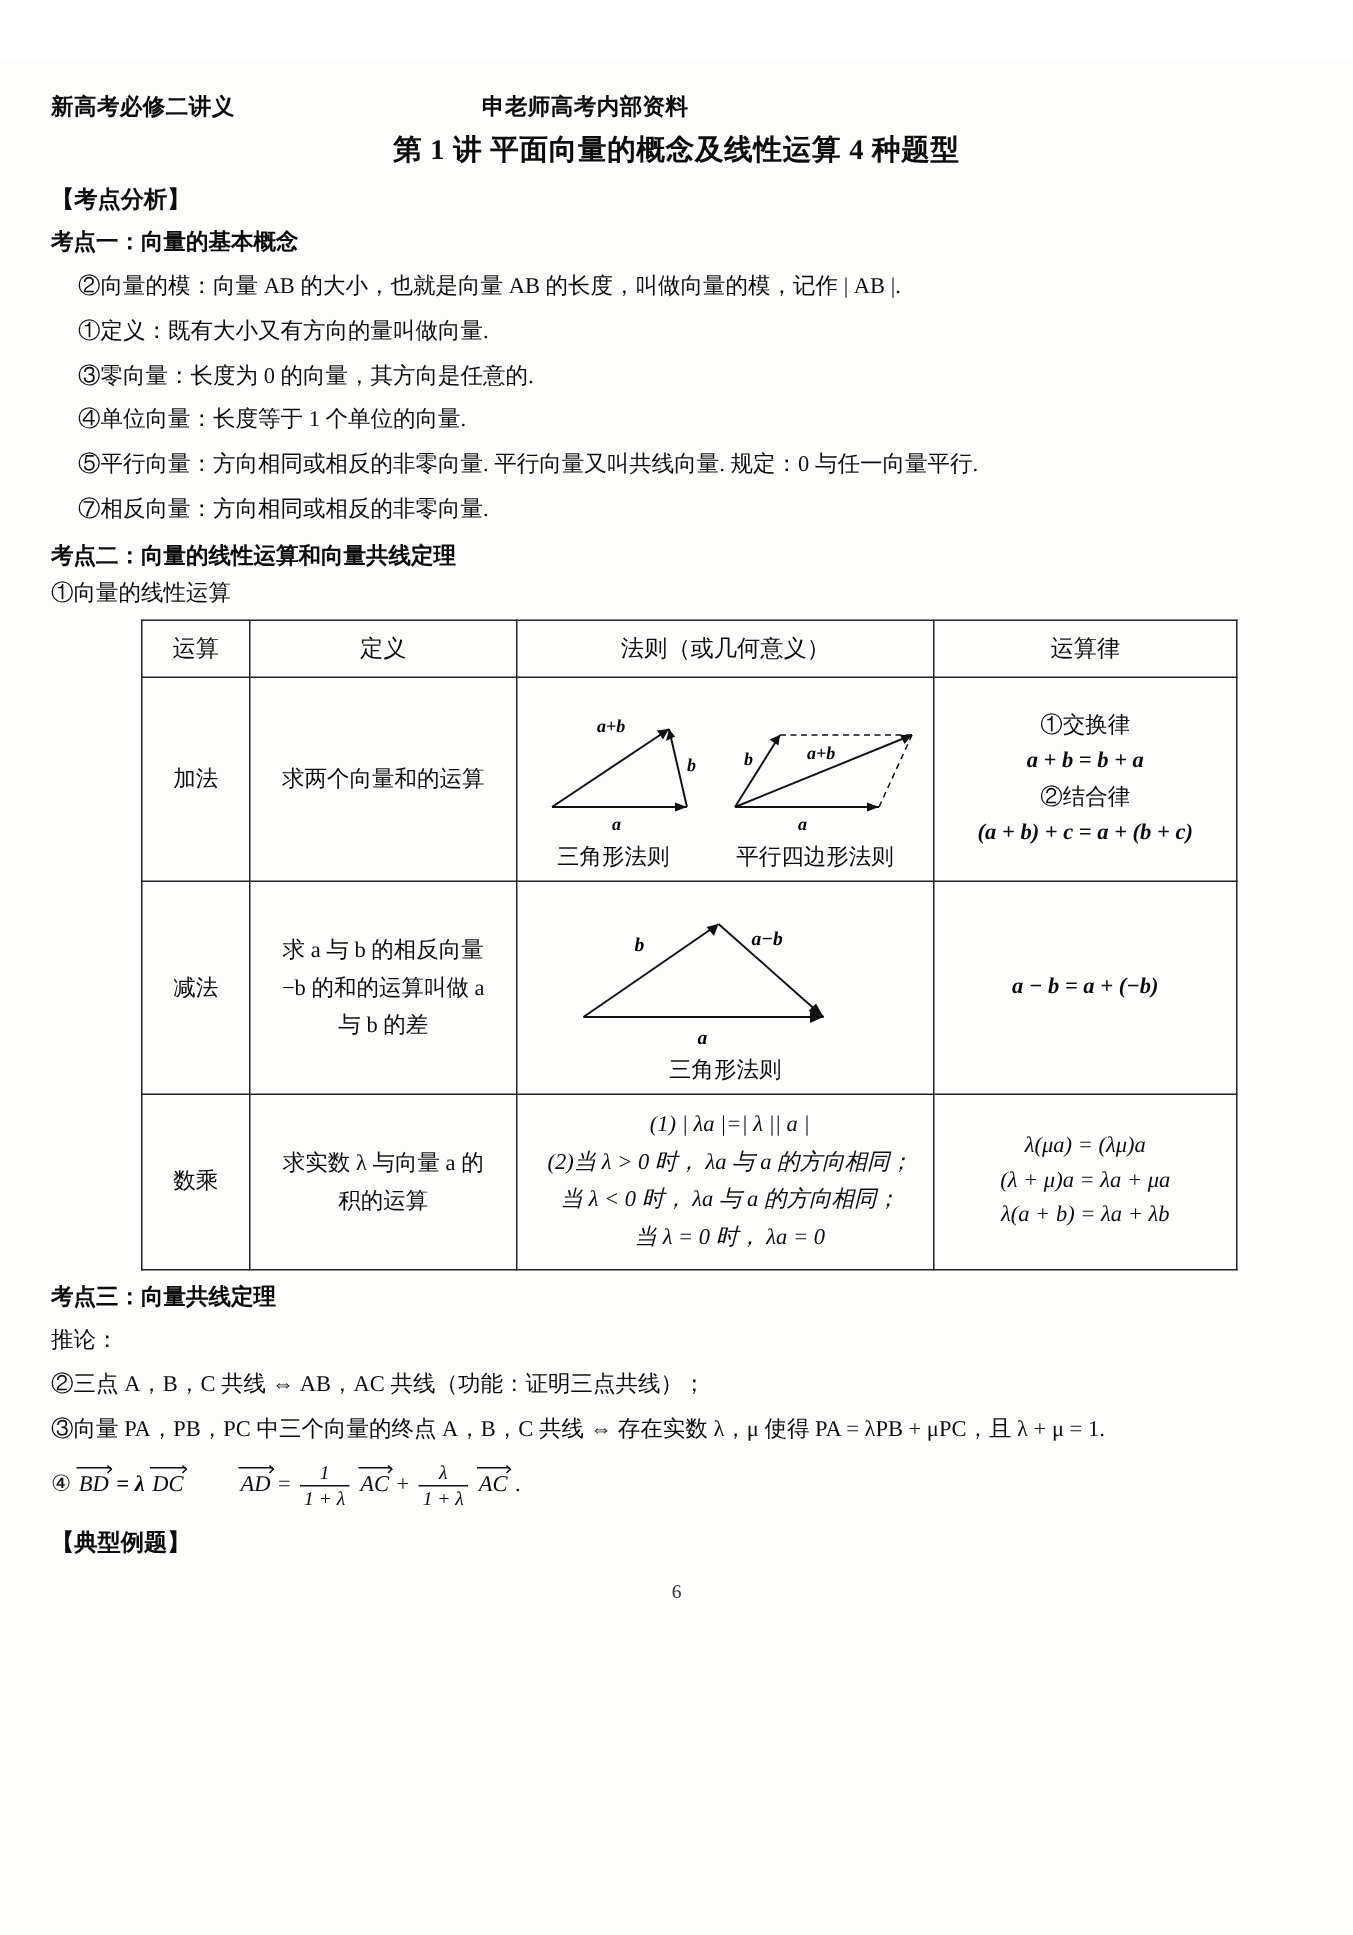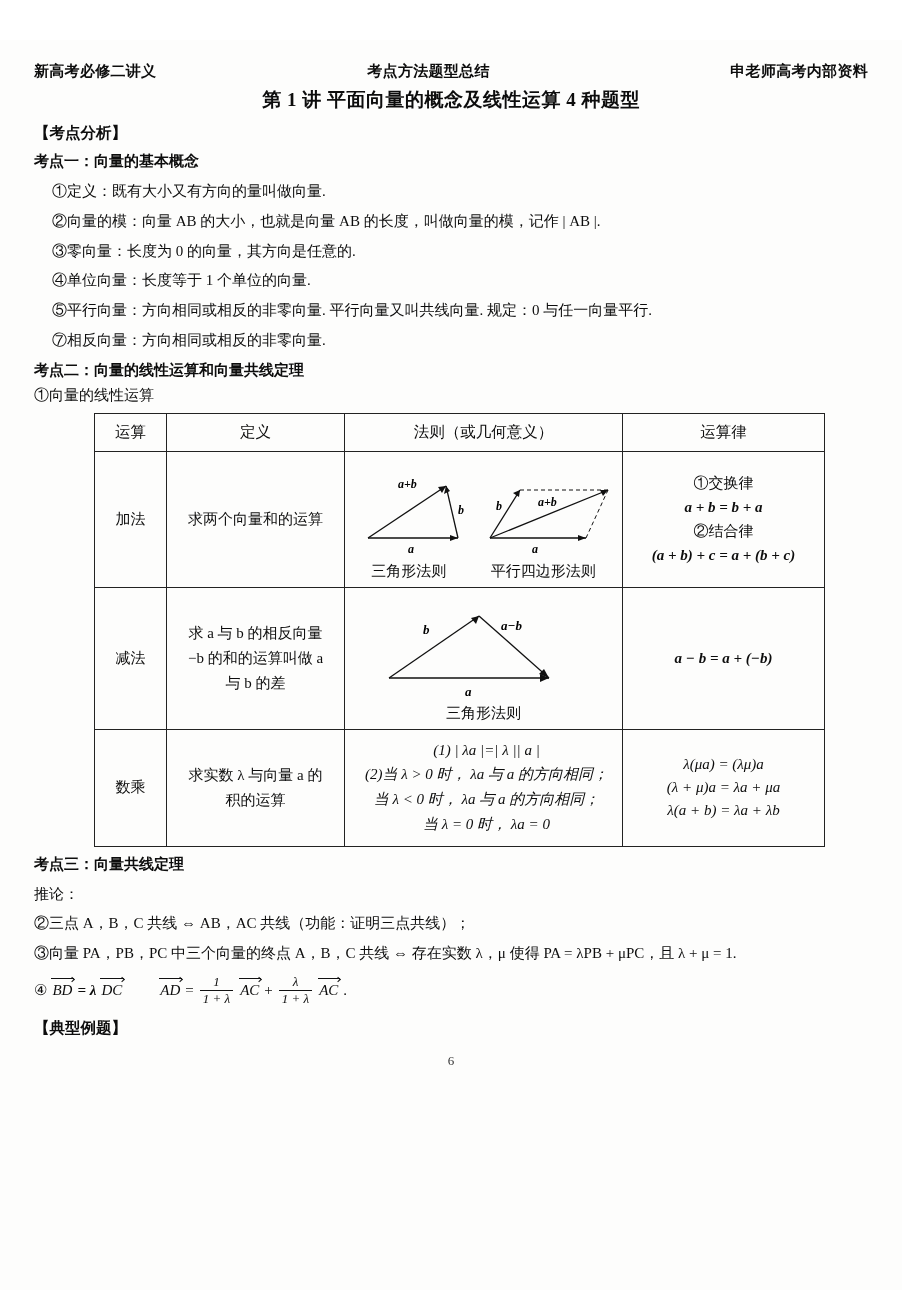--- a/index.html
+++ b/index.html
@@ -115,31 +115,30 @@
   }
   .fig { display:block; margin:0 auto; }
 </style>
 </head>
 <body>
 
 <div class="page">
 
   <div class="hdr">
     <div class="left">新高考必修二讲义</div>
-    <div class="mid">考点方法题型总结</div>
     <div class="right">申老师高考内部资料</div>
   </div>
 
   <div class="title">第 1 讲  平面向量的概念及线性运算 4 种题型</div>
 
   <div class="sec-head">【考点分析】</div>
   <div class="kp">考点一：向量的基本概念</div>
 
+  <div class="item">②向量的模：向量 AB 的大小，也就是向量 AB 的长度，叫做向量的模，记作 | AB |.</div>
   <div class="item">①定义：既有大小又有方向的量叫做向量.</div>
-  <div class="item">②向量的模：向量 AB 的大小，也就是向量 AB 的长度，叫做向量的模，记作 | AB |.</div>
   <div class="item">③零向量：长度为 0 的向量，其方向是任意的.</div>
   <div class="item">④单位向量：长度等于 1 个单位的向量.</div>
   <div class="item">⑤平行向量：方向相同或相反的非零向量. 平行向量又叫共线向量. 规定：0 与任一向量平行.</div>
   <div class="item">⑦相反向量：方向相同或相反的非零向量.</div>
 
   <div class="kp">考点二：向量的线性运算和向量共线定理</div>
   <div style="font-size:15px;margin:6px 0 0 0;">①向量的线性运算</div>
 
   <table class="opt">
     <colgroup>

